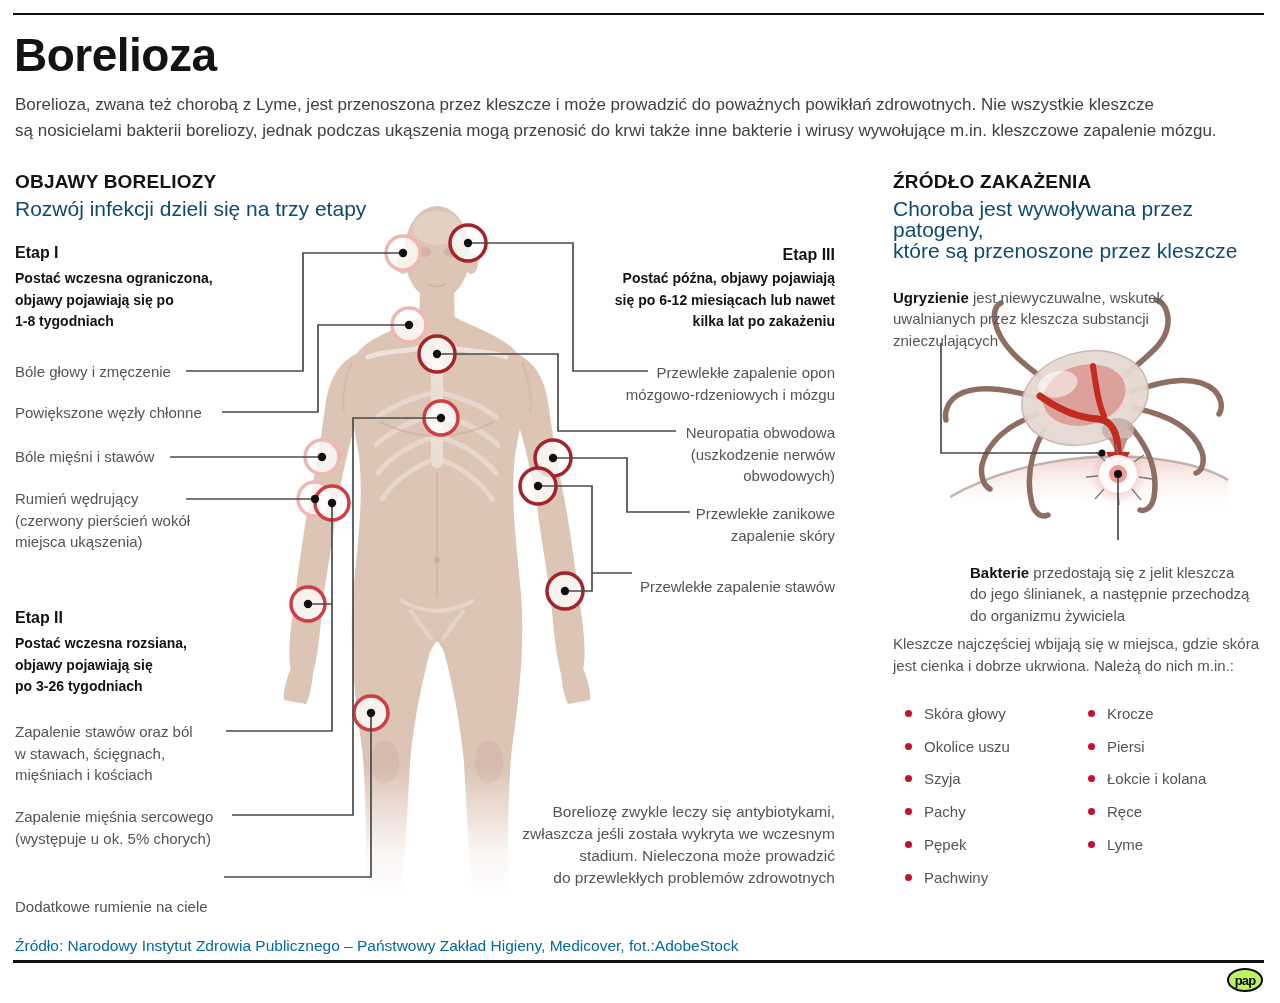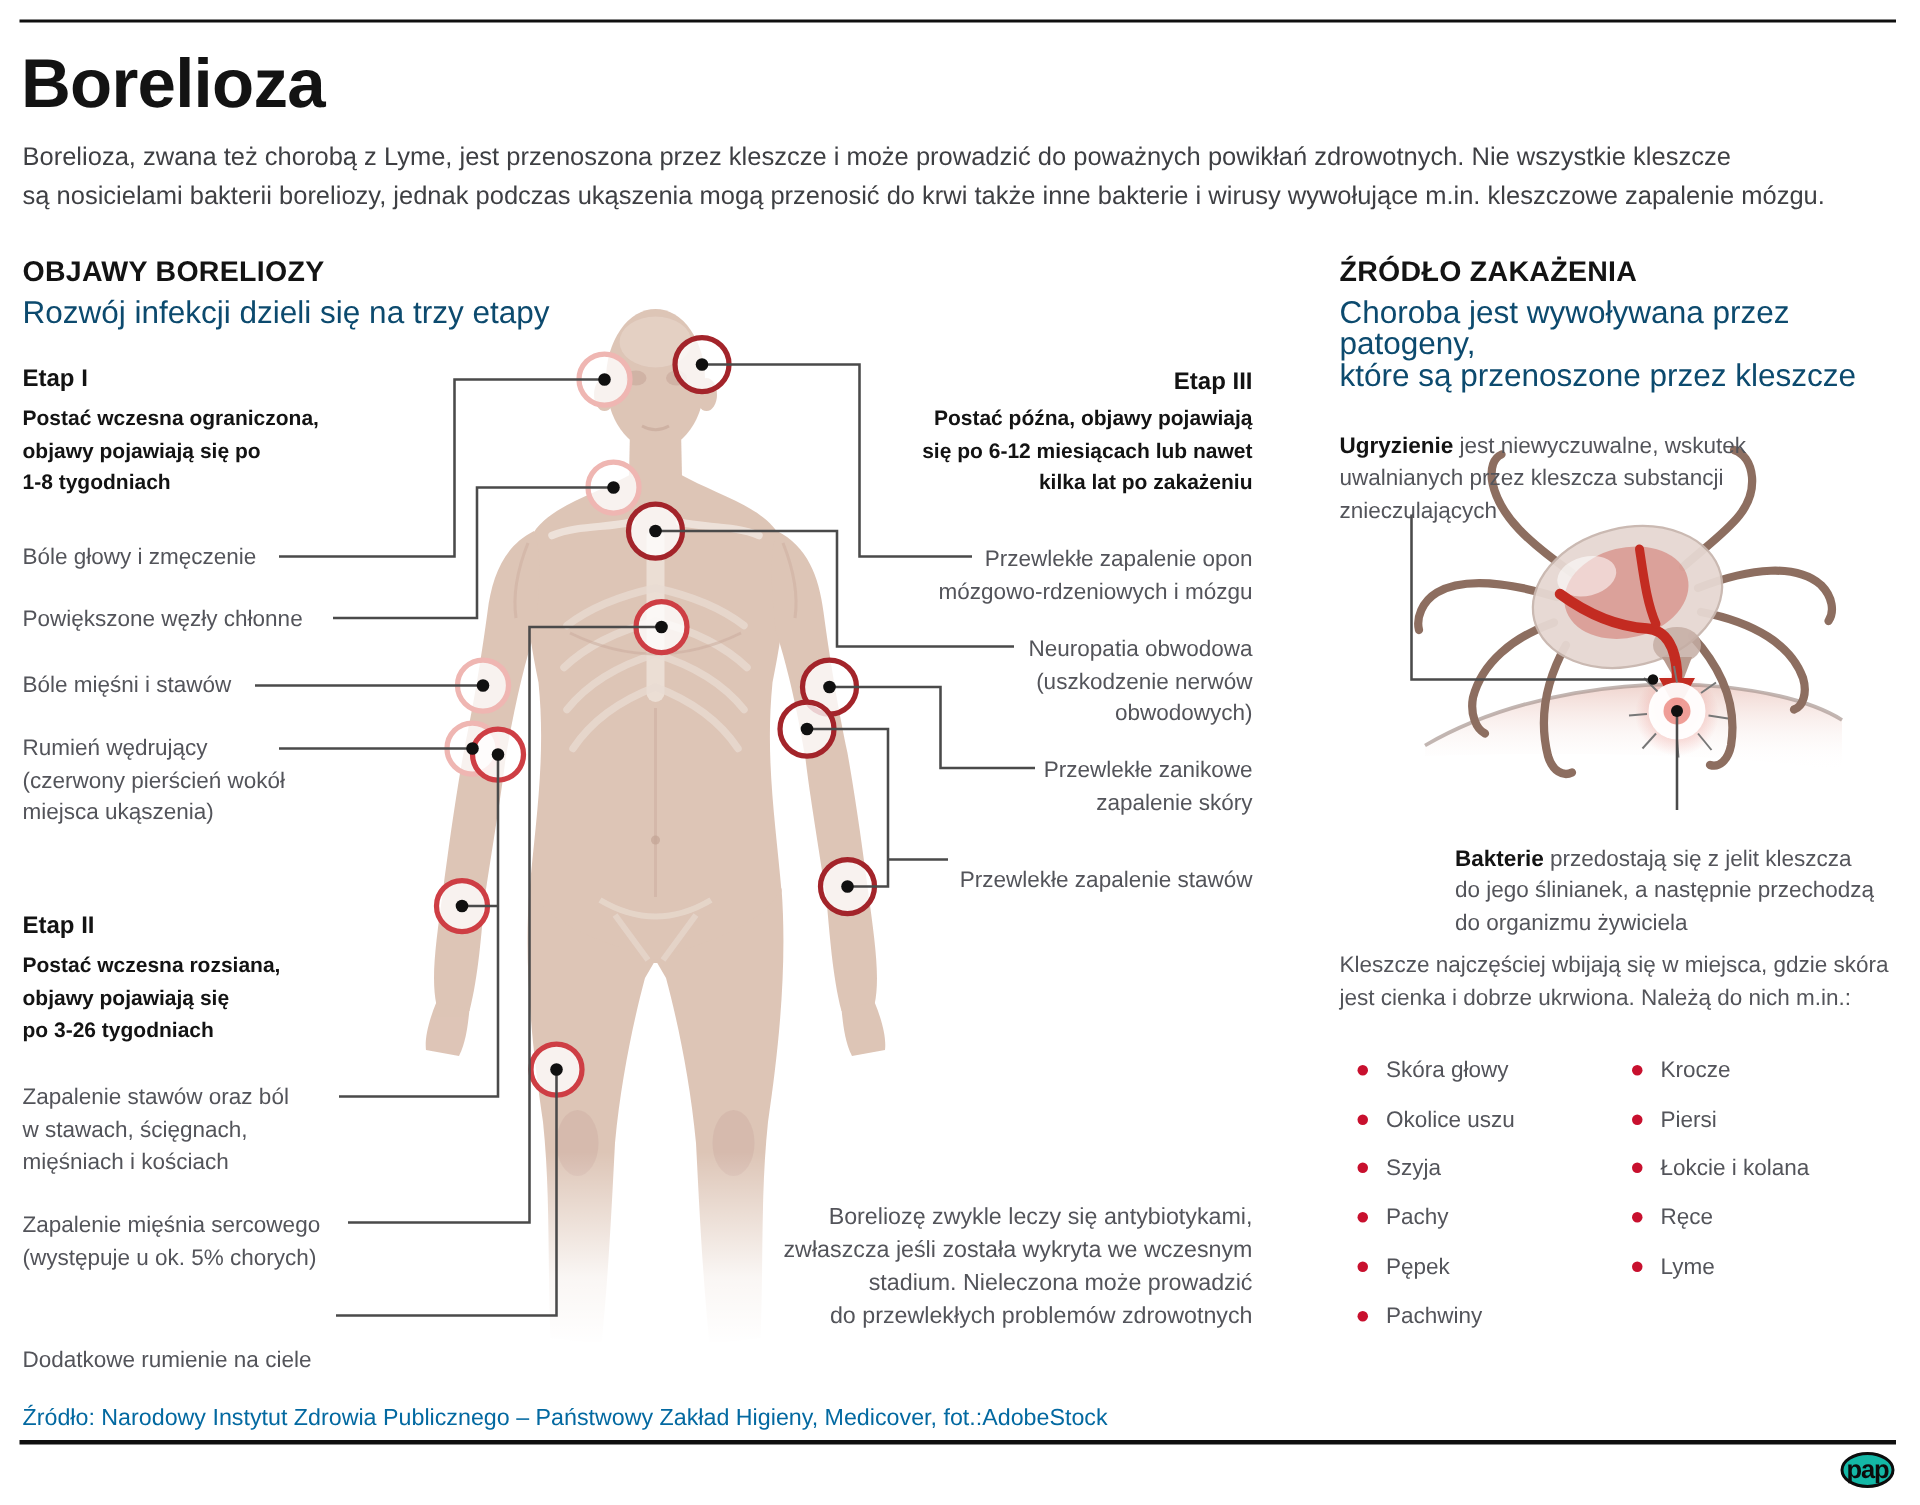--- a/index.html
+++ b/index.html
@@ -16,21 +16,21 @@
   .item{font-size:15px;color:#53545a;line-height:21.5px;}
   .right{text-align:right;}
   .boldlead{font-weight:bold;color:#131313;}
   .places{position:absolute;display:flex;flex-direction:column;}
   .place{display:flex;align-items:center;height:32.8px;}
   .place .dot{width:7px;height:7px;border-radius:50%;background:#c8102e;margin-right:12px;flex:0 0 auto;}
   .place .lbl{font-size:15px;color:#53545a;}
   .footer-src{font-size:15.5px;color:#0369a1;}
   .pap{position:absolute;left:1227px;top:968px;width:36px;height:24px;border:2.5px solid #0c0c0c;
        border-radius:50%;display:flex;align-items:center;justify-content:center;box-sizing:border-box;
-       font-size:17px;font-weight:bold;letter-spacing:-0.8px;color:#0c0c0c;background:#14b8a6;}
+       font-size:13px;font-weight:bold;letter-spacing:-0.8px;color:#0c0c0c;background:#bef264;}
   svg{position:absolute;left:0;top:0;}
 </style>
 </head>
 <body>
 
 <div id="page">
 
   <div class="rule" style="left:13px;top:13px;width:1251px;height:2px;"></div>
 
   <svg width="1280" height="1003" viewBox="0 0 1280 1003">

